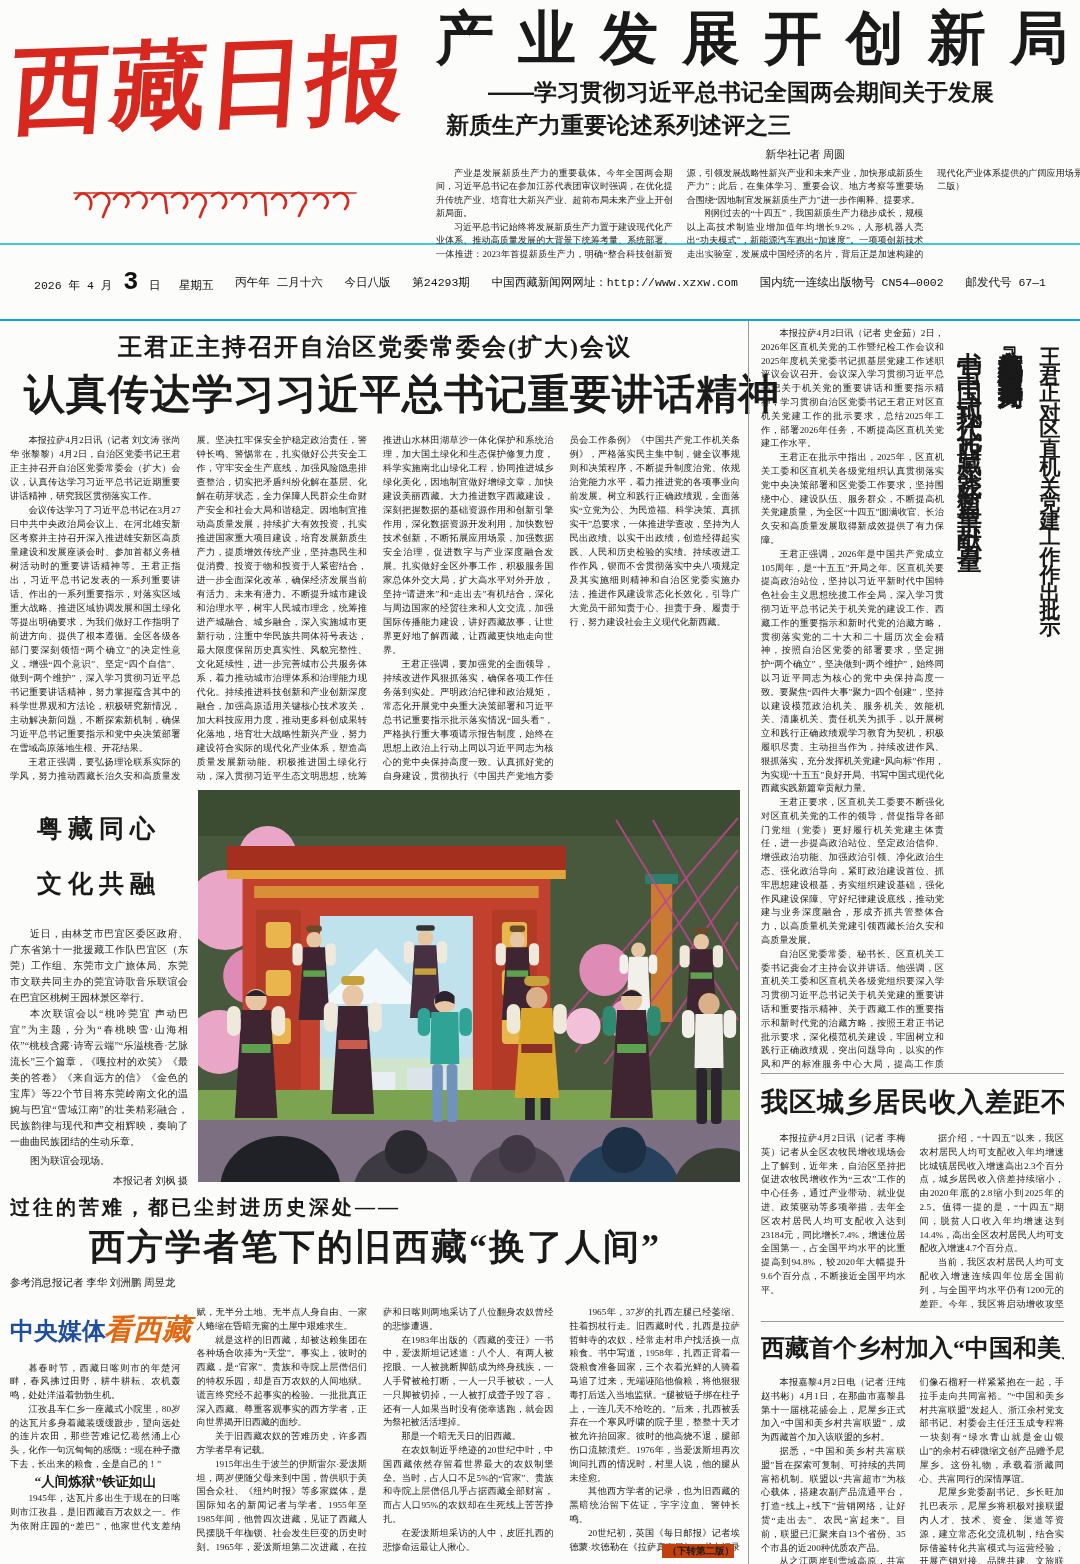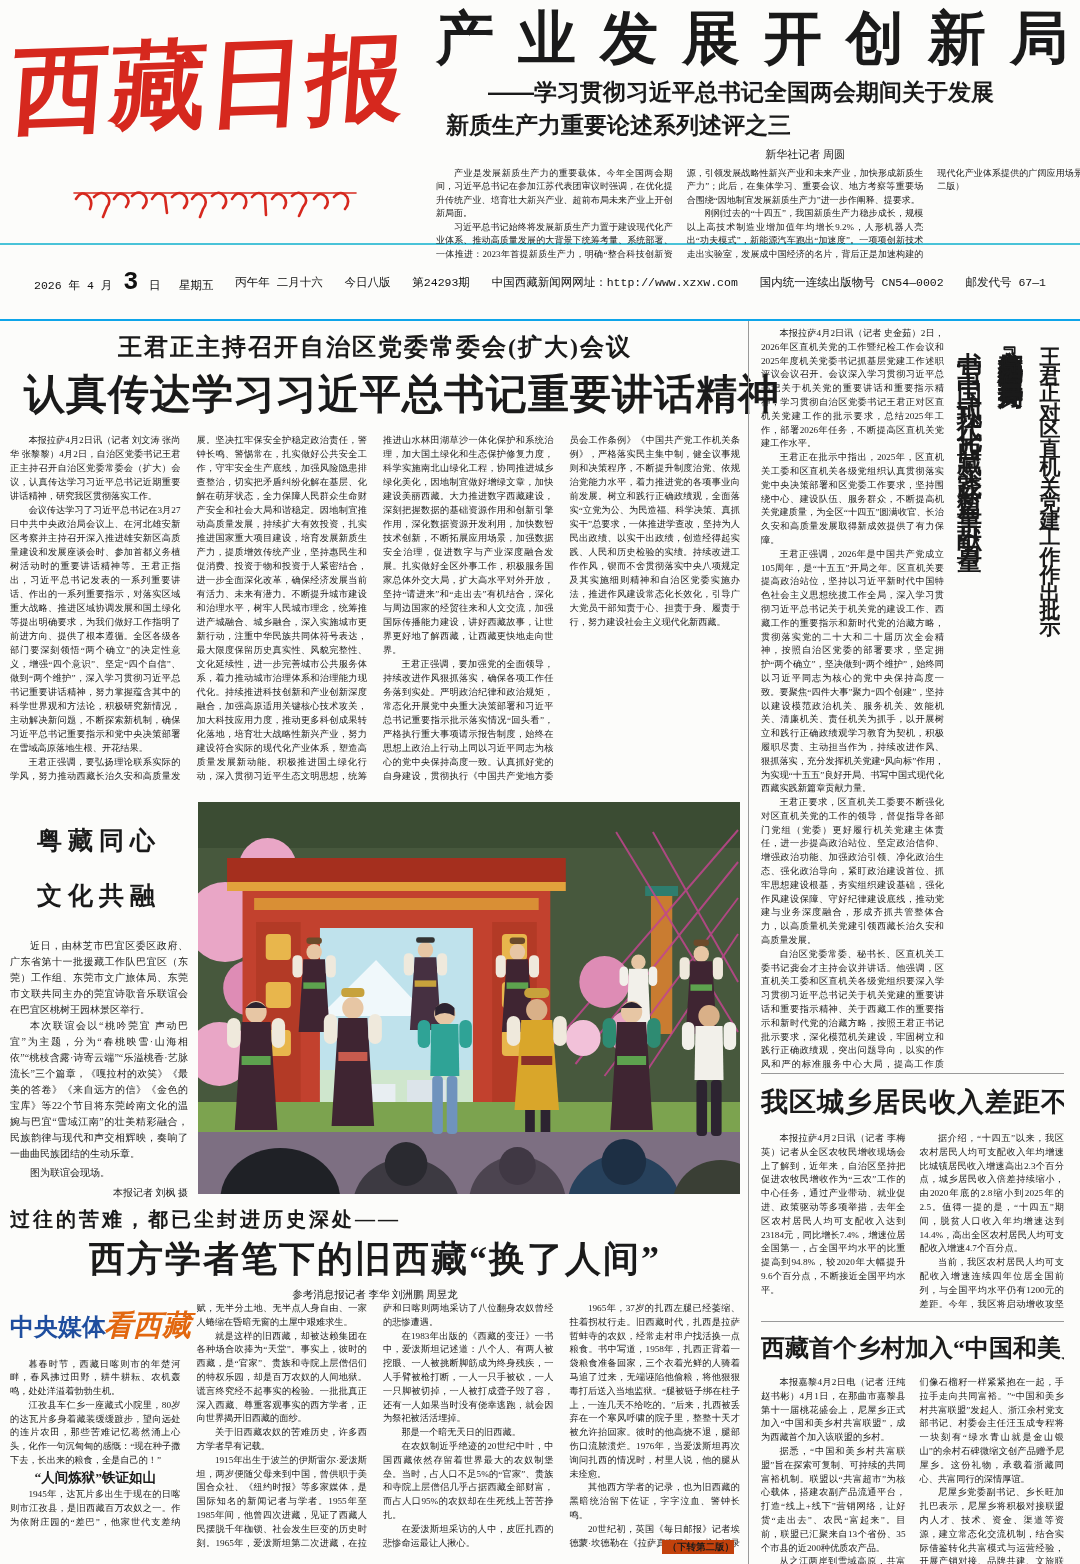--- a/index.html
+++ b/index.html
@@ -34,34 +34,34 @@
   .right-col{flex:1;border-left:1px solid #999;padding:6px 16px 0 12px;
      display:flex;flex-direction:column;overflow:hidden;box-sizing:border-box;}
   
   .meeting-kicker{font-size:24px;font-weight:600;text-align:center;margin:10px 0 4px;letter-spacing:2px;}
   .meeting-headline{font-family:"Liberation Sans","DejaVu Sans",sans-serif;font-weight:900;
      font-size:41px;text-align:center;letter-spacing:1px;margin:0 14px 12px;white-space:nowrap;}
   .meeting-body{columns:4;column-gap:16px;column-fill:auto;height:356px;overflow:hidden;
      font-size:9.2px;line-height:1.52;text-align:justify;}
   .meeting-body p{margin:0;text-indent:2em;}
   
-  .photo-row{display:flex;height:392px;margin-top:12px;}
+  .photo-row{display:flex;height:392px;margin-top:0;}
   .photo-caption{width:188px;flex:none;padding:4px 10px 0 0;box-sizing:border-box;}
   .cap-title{font-size:25px;font-weight:bold;text-align:center;letter-spacing:6px;margin:18px 0 0;}
   .cap-title2{font-size:25px;font-weight:bold;text-align:center;letter-spacing:6px;margin:22px 0 26px;}
   .cap-p{font-size:10px;line-height:1.6;text-align:justify;margin:0;text-indent:2em;color:#222;}
   .cap-note{font-size:10px;margin:4px 0 0;text-indent:2em;}
   .cap-credit{font-size:10px;text-align:right;margin-top:6px;}
   .photo-box{flex:1;position:relative;}
   .photo-box svg{display:block;width:100%;height:100%;}
   
   .scholars{position:relative;}
   .sch-kicker{font-size:20px;font-weight:600;margin:12px 0 2px;letter-spacing:3px;}
   .sch-headline{font-size:36px;font-weight:900;text-align:center;letter-spacing:2px;margin:2px 0 4px;white-space:nowrap;}
-  .sch-byline{font-size:10.5px;text-align:center;margin:2px 0 0;}
+  .sch-byline{font-size:10.5px;text-align:left;margin:2px 0 16px;}
   .sch-body{columns:4;column-gap:16px;column-fill:auto;height:252px;overflow:hidden;
      font-size:9.2px;line-height:1.5;text-align:justify;position:relative;}
   .sch-body p{margin:0;text-indent:2em;}
   .sch-subhead{font-size:13.5px;font-weight:bold;text-align:center;margin:7px 0;text-indent:0 !important;}
   .cm-logo{text-align:left;margin:2px 0 10px;white-space:nowrap;}
   .cm-blue{font-family:"Liberation Sans",sans-serif;font-weight:900;font-size:24px;color:#1f4e9e;}
   .cm-orange{font-family:"DejaVu Serif",serif;font-weight:bold;font-style:italic;font-size:29px;color:#e2670f;margin-left:-2px;}
   .sch-continued{position:absolute;right:6px;bottom:0;background:#c2410c;font-size:9.5px;font-weight:bold;padding-left:6px;}
   
   .org{height:742px;display:flex;overflow:hidden;}

